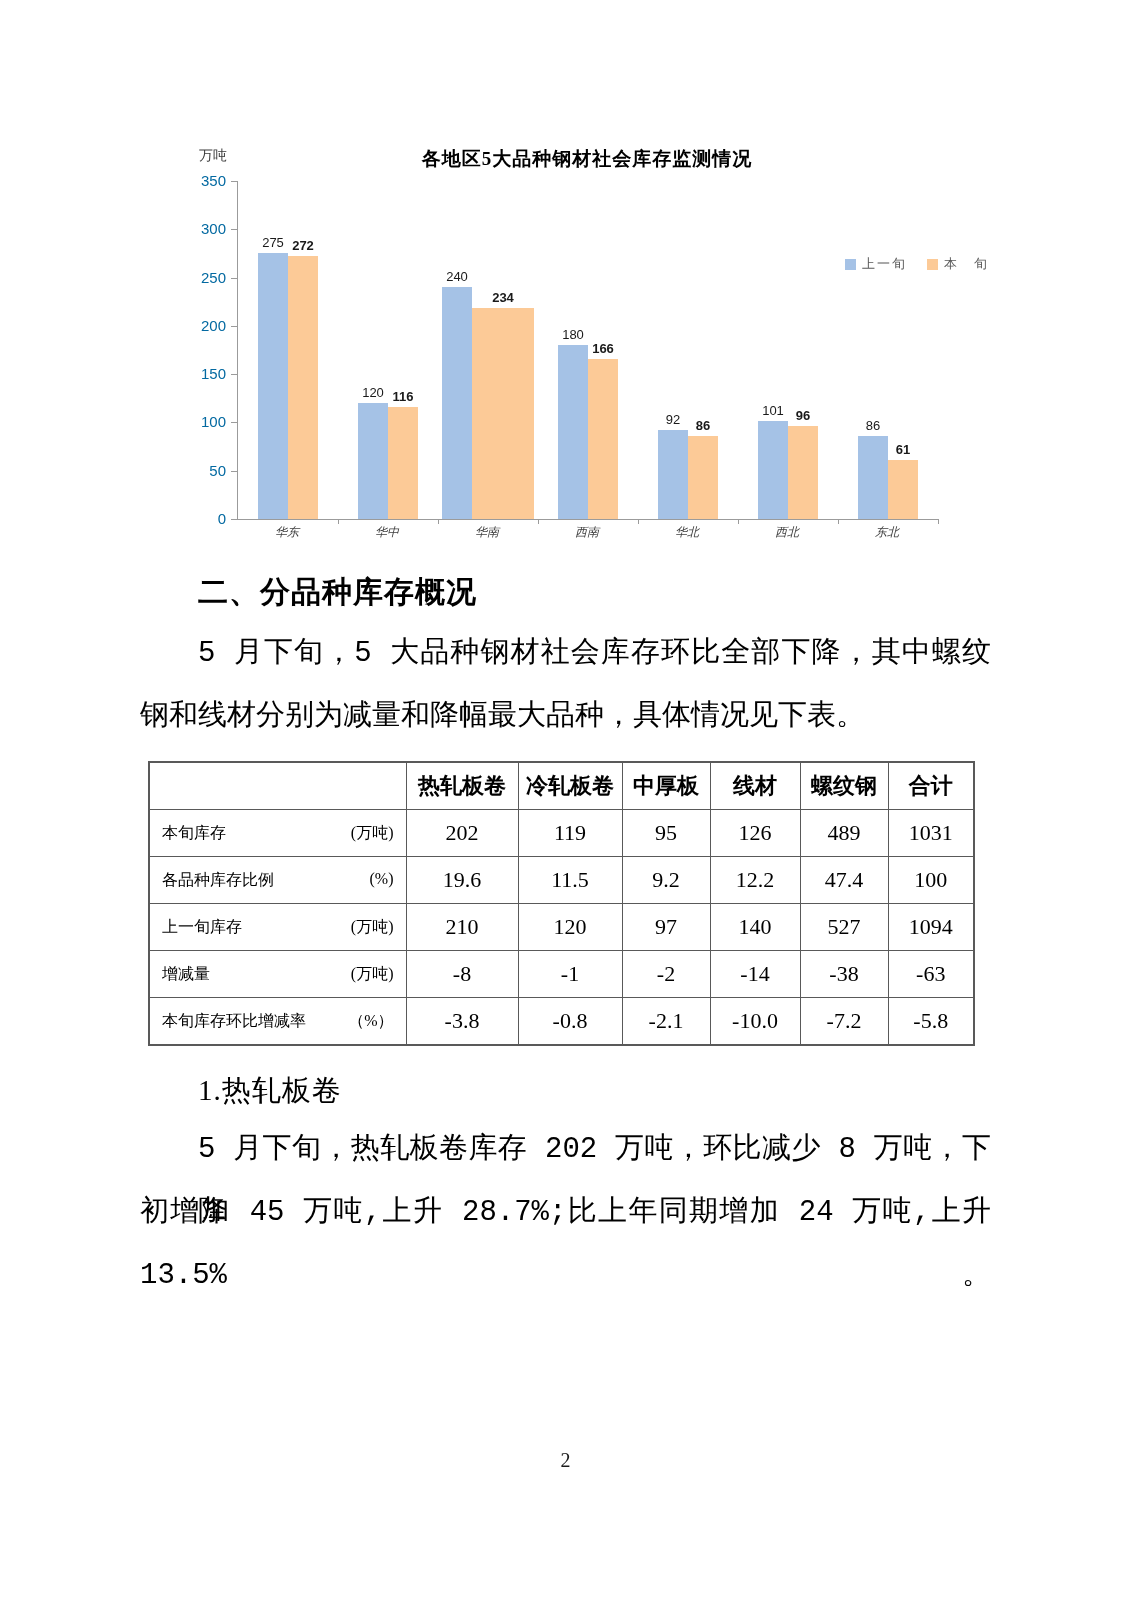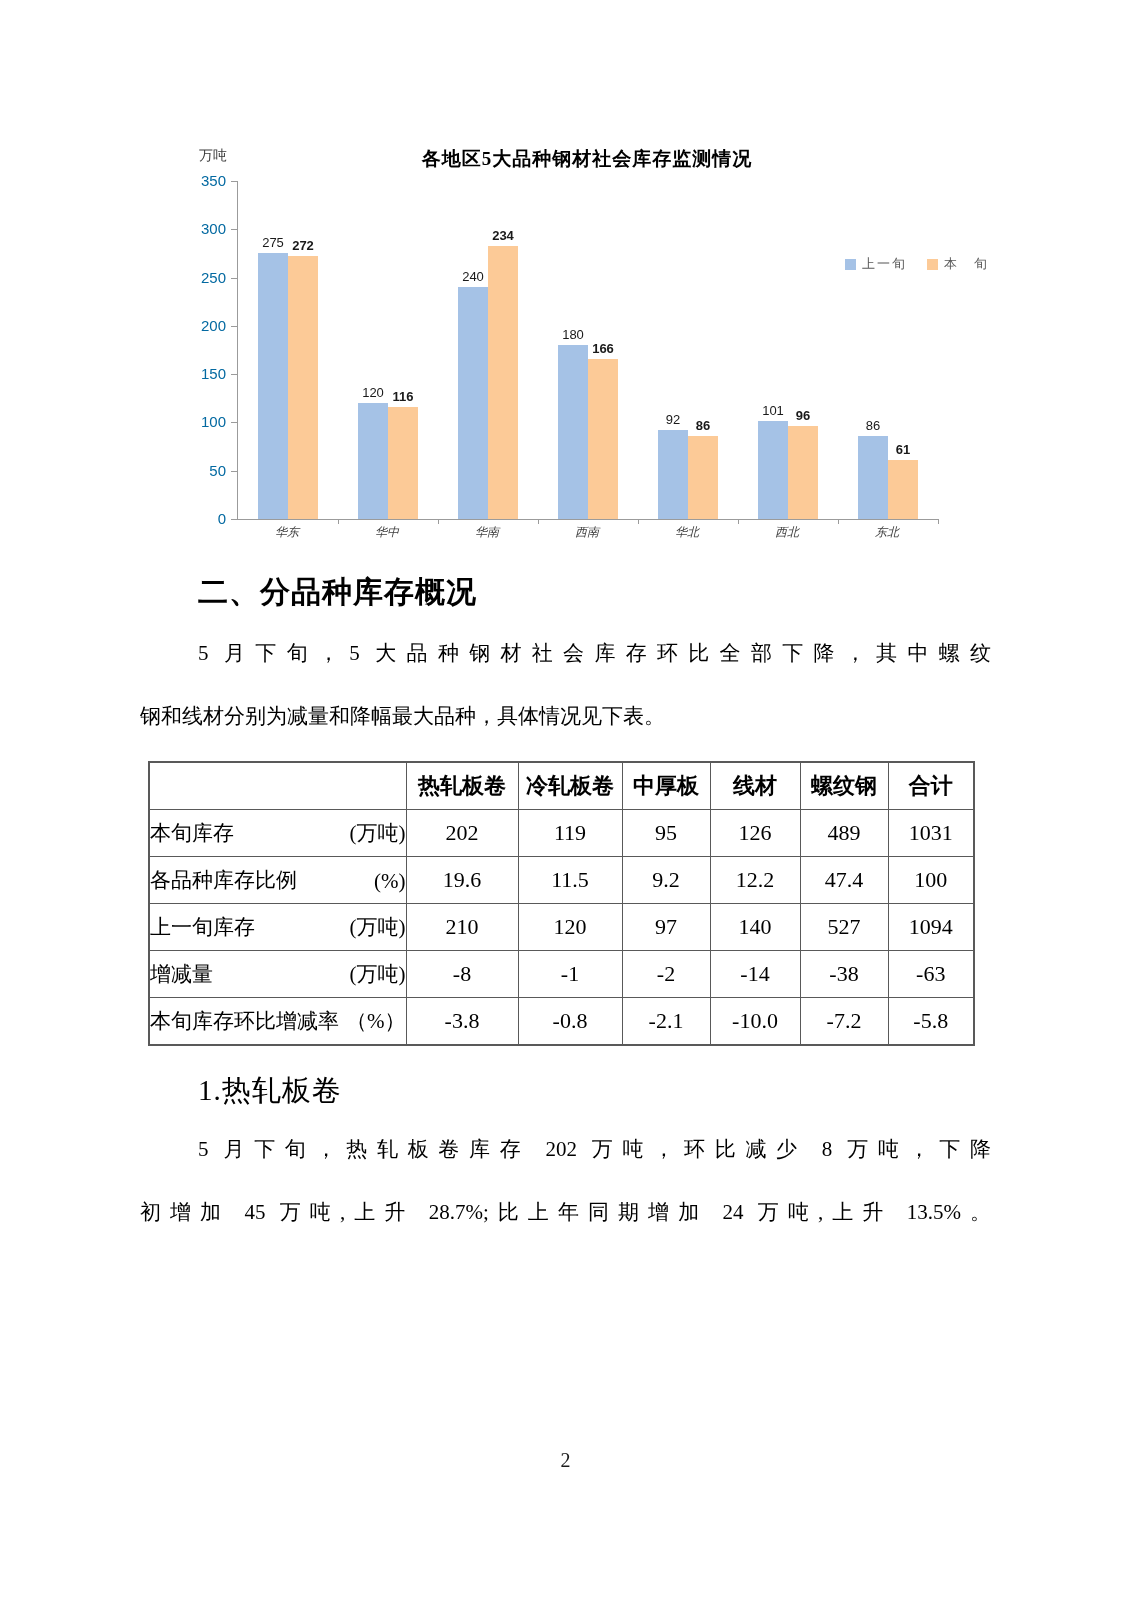--- a/index.html
+++ b/index.html
@@ -26,37 +26,37 @@
   .xtick-mark{position:absolute;top:100%;width:1px;height:5px;background:#9b9b9b;}
   .xcat-label{position:absolute;top:524px;width:100px;text-align:center;
     font-size:12px;font-style:italic;color:#3f3f3f;}
   .legend{position:absolute;left:833px;top:255px;display:flex;align-items:center;font-size:13px;color:#595959;}
   .legend-item{display:flex;align-items:center;margin-right:8px;margin-left:12px;}
   .legend-swatch{width:11px;height:11px;margin-right:6px;display:inline-block;}
   .legend-label{letter-spacing:2px;white-space:pre;}
 
   
   .h2{position:absolute;left:198px;top:572px;font-size:30px;font-weight:bold;letter-spacing:1px;}
-  .para{position:absolute;left:140px;width:851px;font-size:21px;}
+  .para{position:absolute;left:140px;width:851px;font-size:29px;font-family:Liberation Mono, monospace;}
   .para-1{top:622px;}
   .para-2{top:1118px;}
   .tline{height:63px;line-height:63px;white-space:nowrap;}
   .tline.fill{text-align:justify;text-align-last:justify;white-space:normal;}
   .tline.indent{padding-left:58px;}
   .h3{position:absolute;left:198px;top:1071px;font-size:29px;letter-spacing:1px;}
 
   
   .inv-table{position:absolute;left:148px;top:761px;border-collapse:collapse;table-layout:fixed;
     font-size:22px;color:#000;}
   .inv-table td,.inv-table th{border:1px solid #595959;height:46px;text-align:center;
     vertical-align:middle;font-weight:normal;padding:0;overflow:hidden;}
   .inv-table{border:2px solid #595959;}
   .inv-table th{font-weight:bold;}
-  .rowhead{display:flex;justify-content:space-between;align-items:flex-end;
-    padding:0 0;font-size:21px;}
+  .rowhead{display:flex;justify-content:space-between;align-items:flex-start;
+    padding:0 12px;font-size:16px;}
   .rowhead .u{white-space:nowrap;}
 
   .page-num{position:absolute;left:0;top:1449px;width:100%;text-align:center;font-size:20px;color:#1a1a1a;}
 </style>
 </head>
 <body>
 
 <div class="page">
 
   <div class="chart">
@@ -96,21 +96,21 @@
           </div>
           <div class="bar" style="height: 112.023px; background: rgb(252, 202, 151);">
             <div class="bar-label bold">116</div>
           </div>
         </div>
         <div class="xtick-mark" style="left: 200px;"></div>
         <div class="bar-group" style="left: 200px; width: 100px;">
           <div class="bar" style="height: 231.771px; background: rgb(165, 194, 230);">
             <div class="bar-label">240</div>
           </div>
-          <div class="bar" style="height: 273px; background: rgb(252, 202, 151);">
+          <div class="bar" style="height: 211px; background: rgb(252, 202, 151); padding-left: 32px;">
             <div class="bar-label bold">234</div>
           </div>
         </div>
         <div class="xtick-mark" style="left: 300px;"></div>
         <div class="bar-group" style="left: 300px; width: 100px;">
           <div class="bar" style="height: 173.829px; background: rgb(165, 194, 230);">
             <div class="bar-label">180</div>
           </div>
           <div class="bar" style="height: 160.309px; background: rgb(252, 202, 151);">
             <div class="bar-label bold">166</div>

